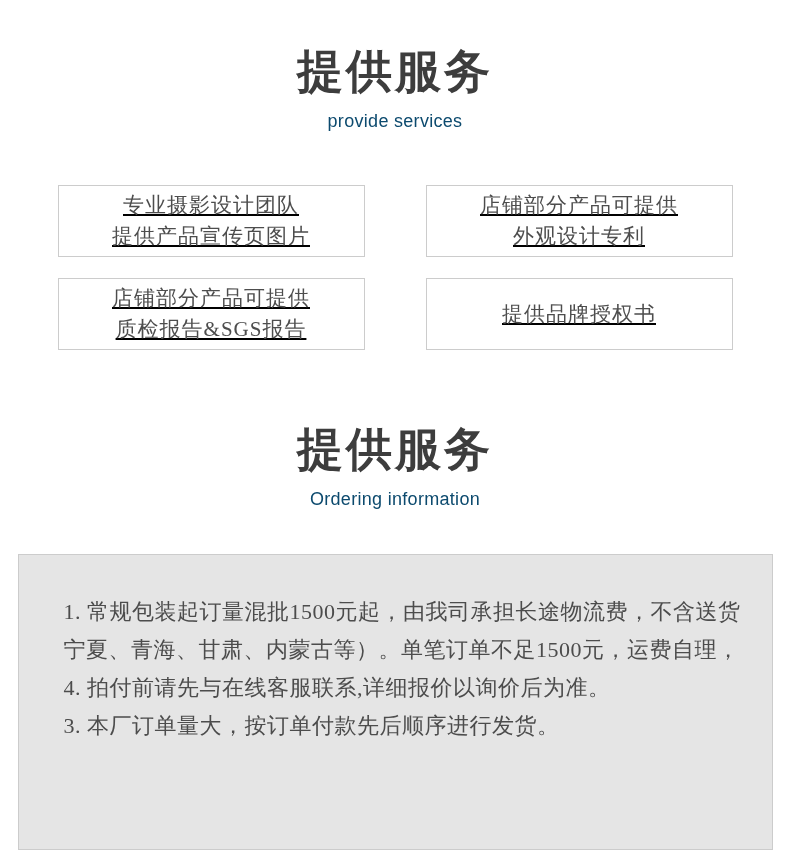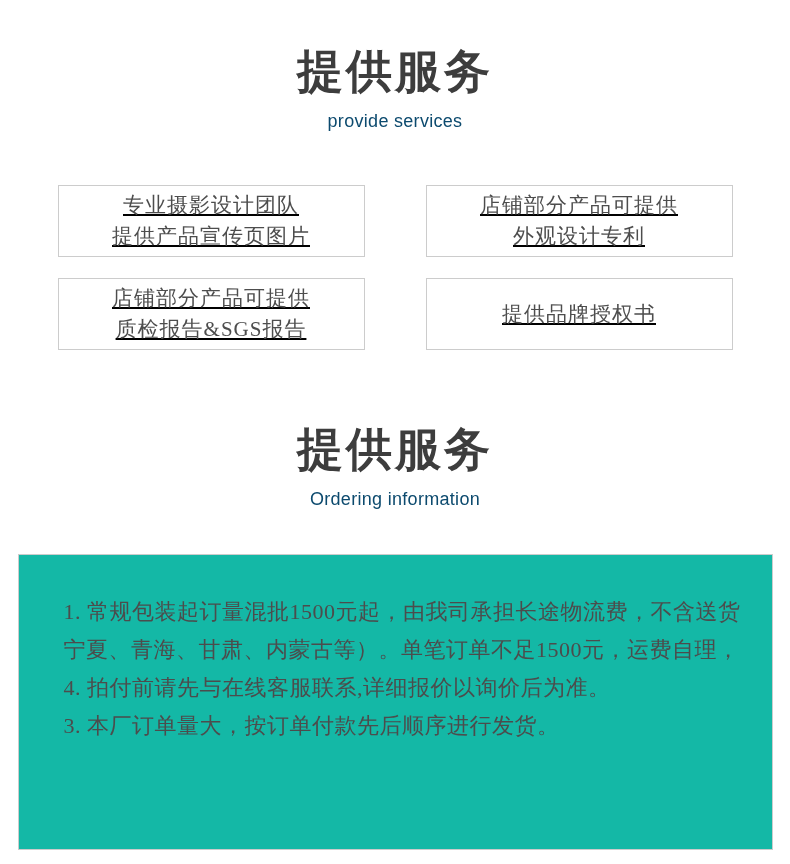--- a/index.html
+++ b/index.html
@@ -62,21 +62,21 @@
     letter-spacing: 1px;
     white-space: nowrap;
   }
 
   
   .notice-box {
     width: 755px;
     height: 296px;
     margin: 44px auto 14px auto;
     border: 1px solid #cccccc;
-    background: #14b8a6;
+    background: #e5e5e5;
     padding: 38px 44px 0 45px;
   }
   .notice-line {
     font-family: "Liberation Serif", "DejaVu Serif", serif;
     font-size: 22px;
     line-height: 38px;
     color: #4c4c4c;
     letter-spacing: 0.5px;
     white-space: nowrap;
   }

